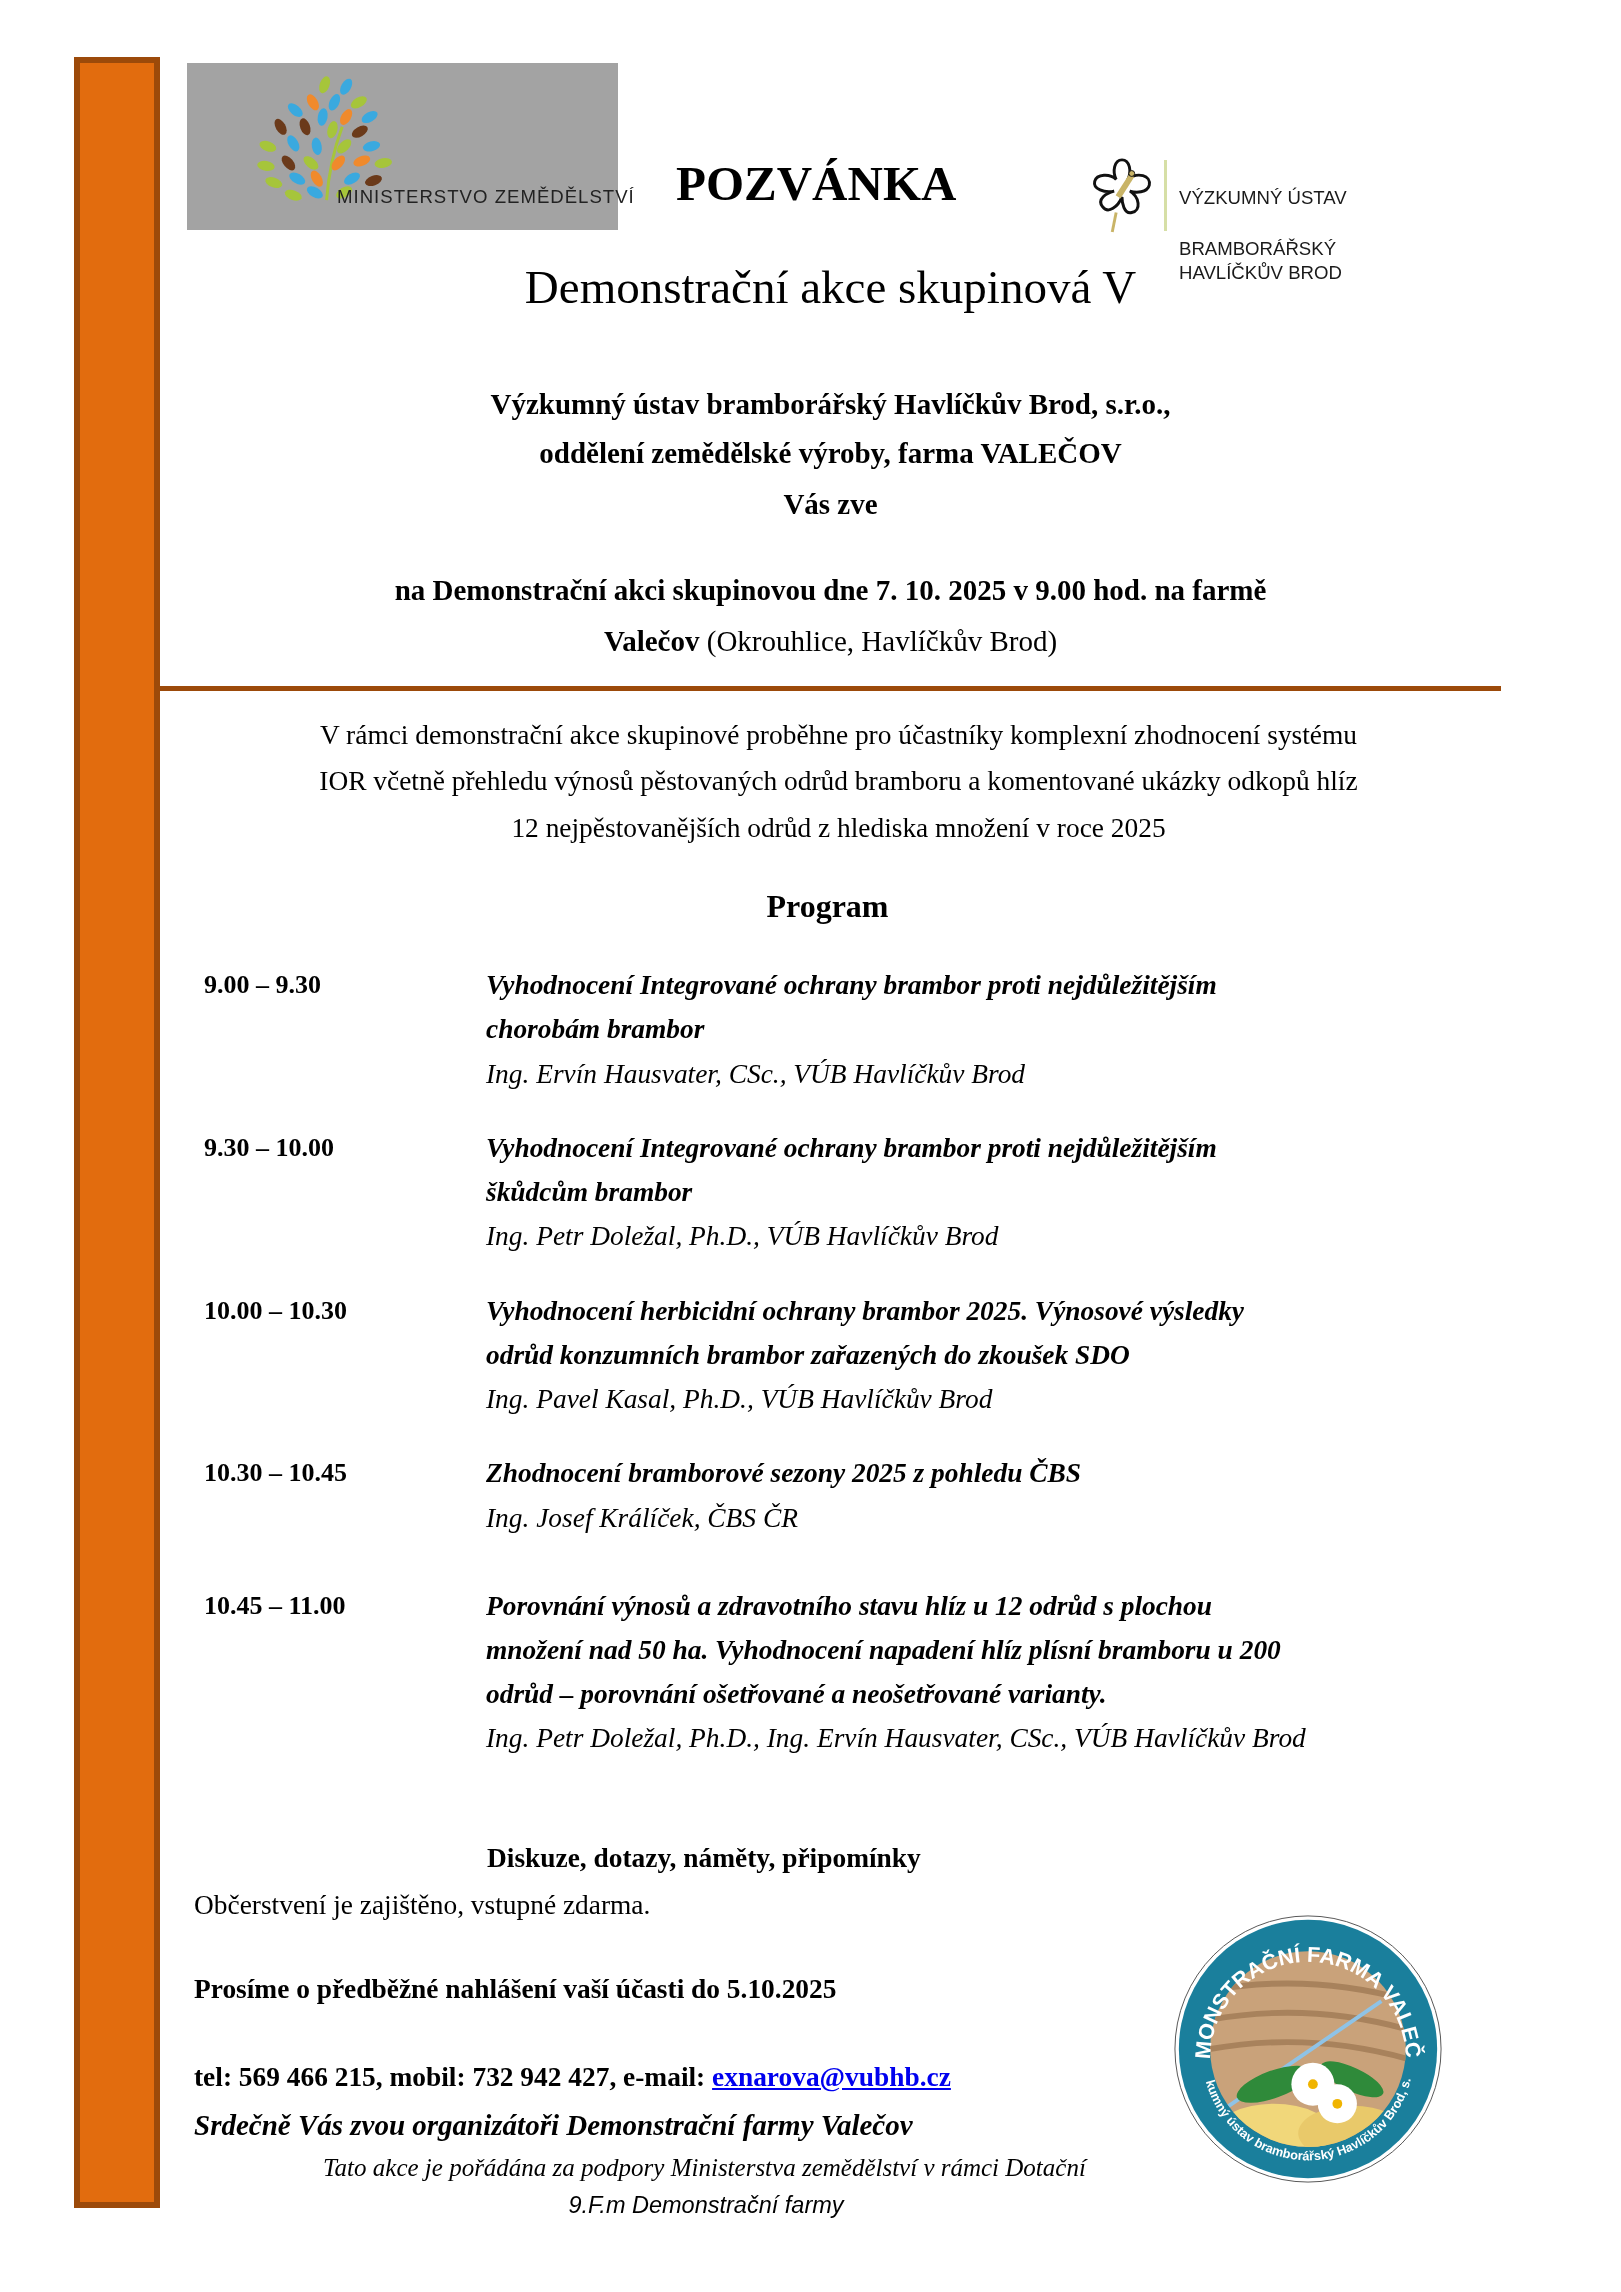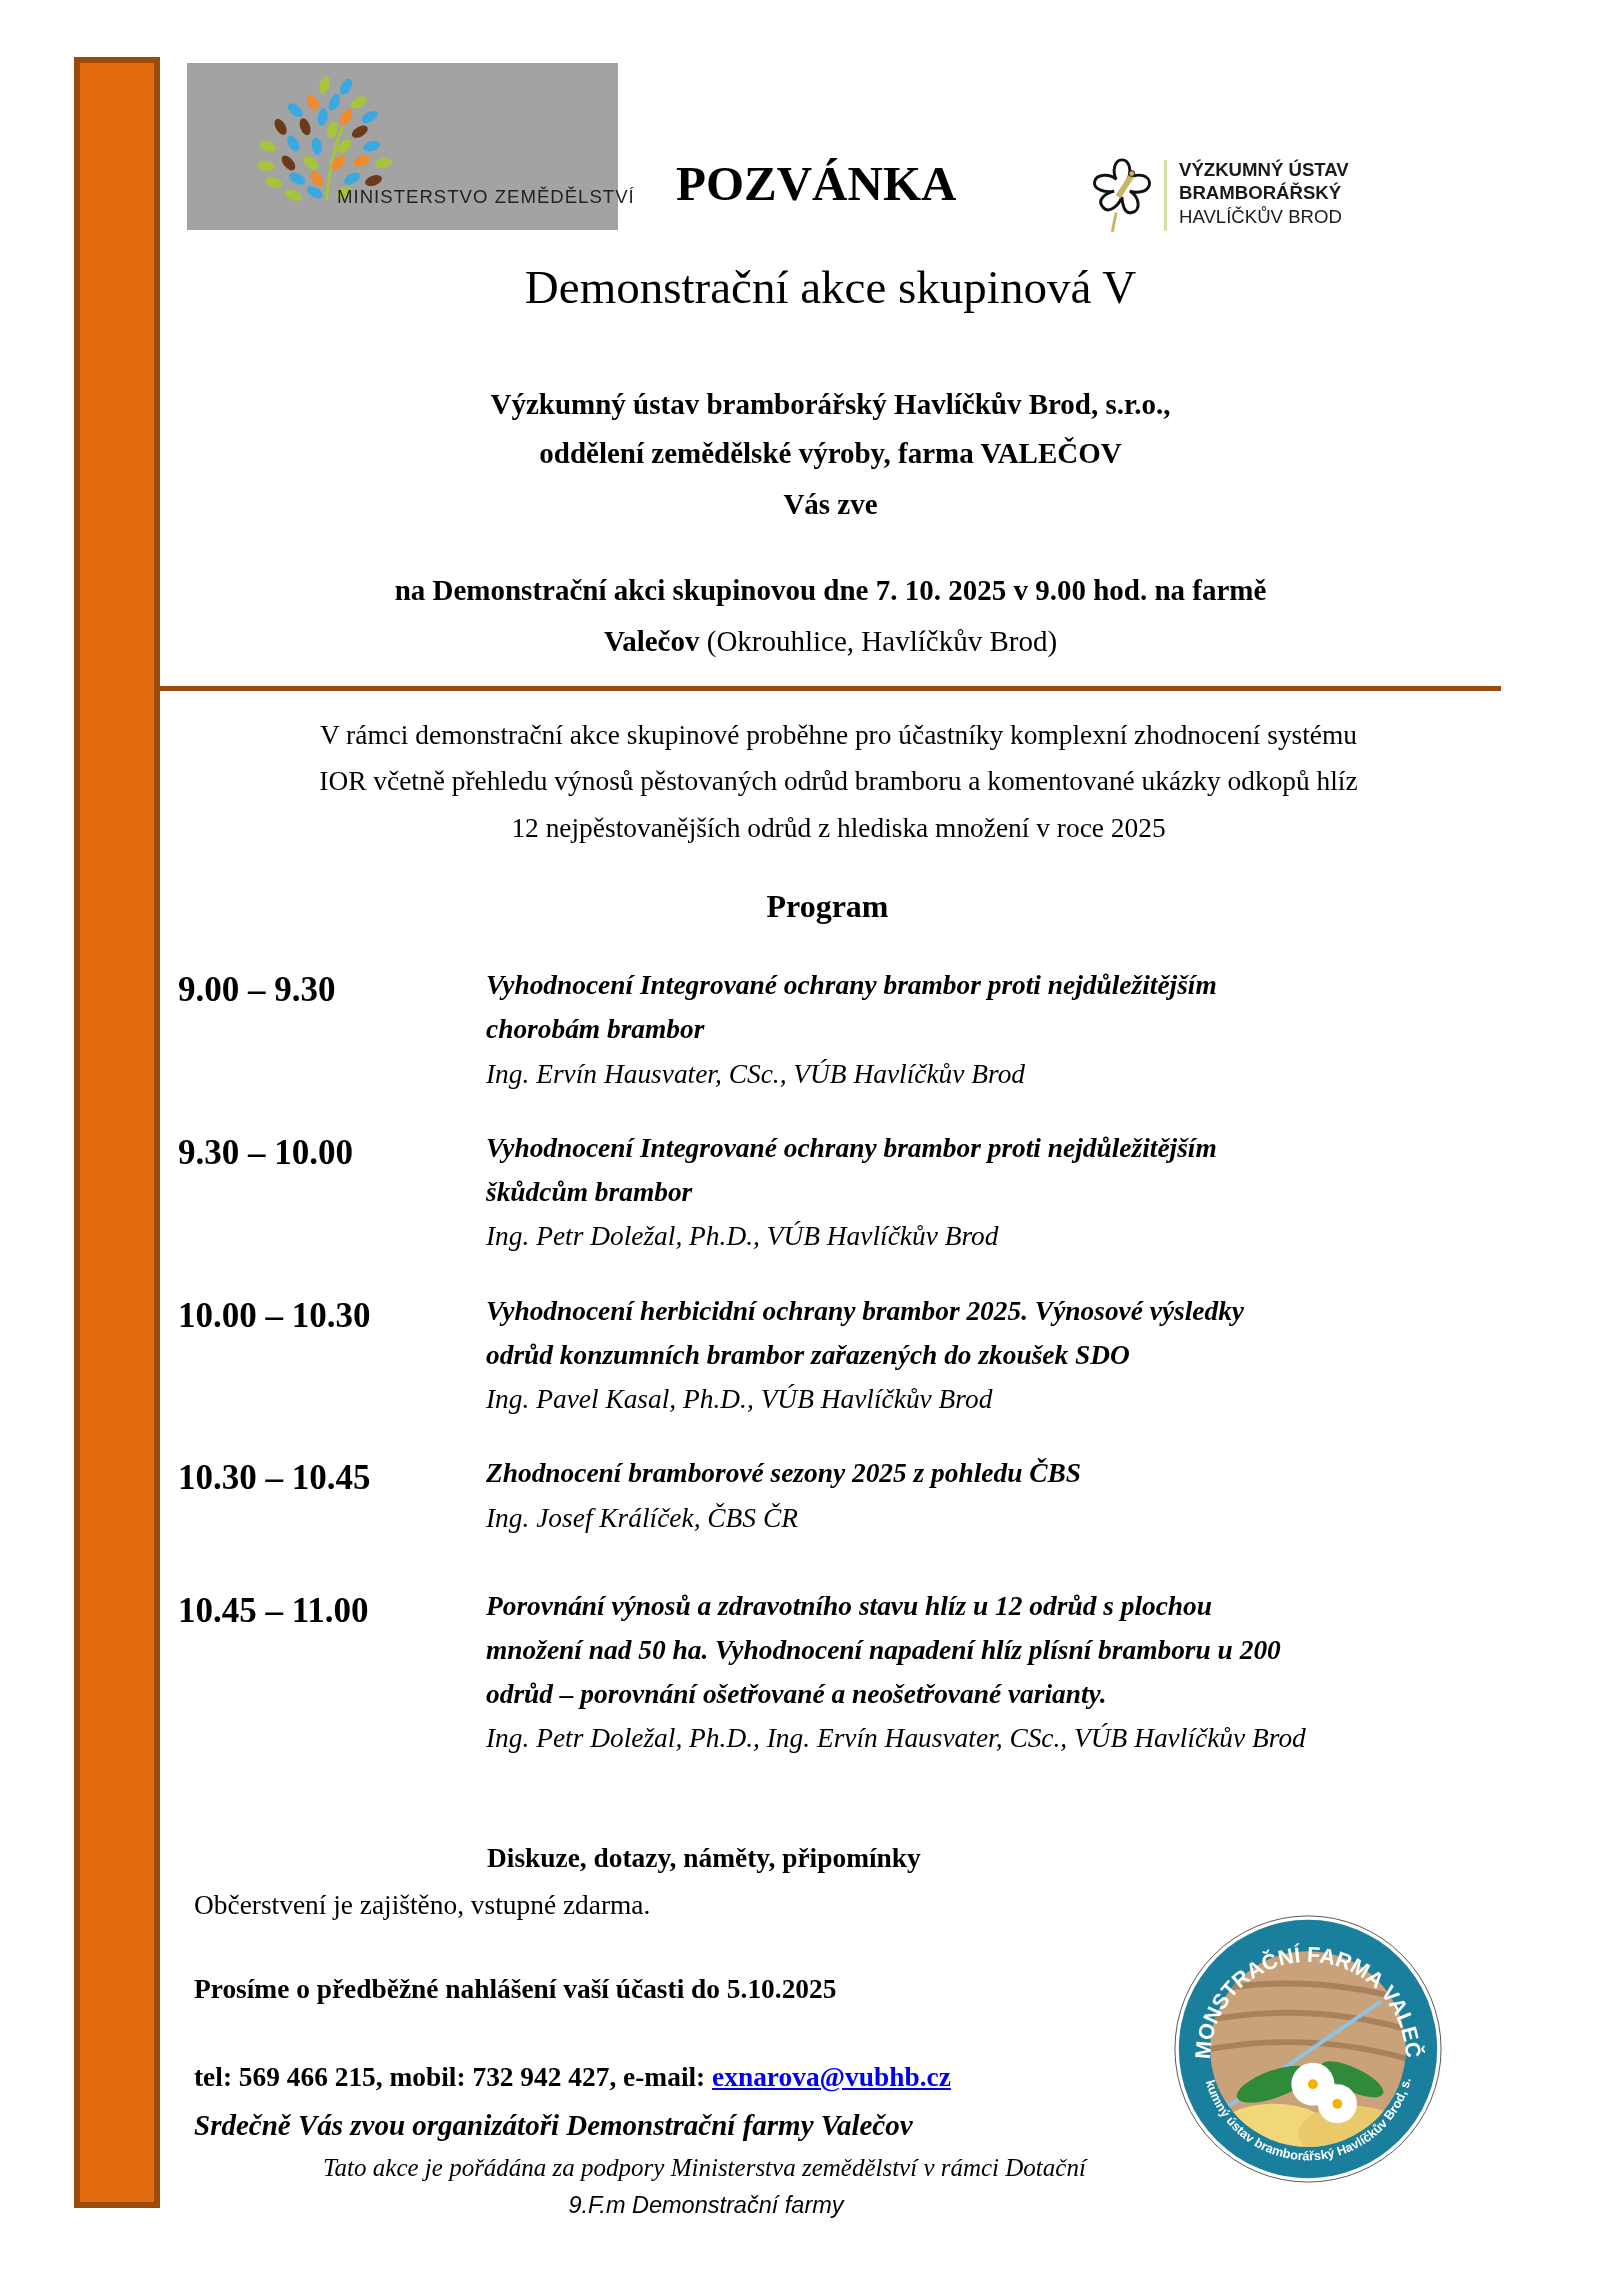--- a/index.html
+++ b/index.html
@@ -15,36 +15,36 @@
   #mze-logo { left: 187px; top: 63px; width: 431px; height: 167px; background: #a3a3a3; }
   #mze-logo svg { position: absolute; left: 69px; top: 9.8px; }
   #mze-text { position: absolute; left: 150px; top: 123px; font-family: "Liberation Sans", sans-serif; font-size: 18.6px; letter-spacing: 1px; color: #222; white-space: nowrap; }
 
   #pozvanka { left: 676px; top: 155px; font-size: 49px; font-weight: bold; letter-spacing: 0px; }
 
   
   #vub-logo { left: 1083px; top: 152px; width: 304px; height: 83px; background: #fff; }
   #vub-sep { position: absolute; left: 81px; top: 7.8px; width: 2.9px; height: 71px; background: #d6dfa6; }
   #vub-lines { position: absolute; left: 96px; top: 5.9px; font-family: "Liberation Sans", sans-serif; font-size: 18.6px; line-height: 23.5px; color: #1a1a1a; white-space: nowrap; }
-  #vub-lines .b { font-weight: bold; }
+  #vub-lines .b { font-weight: normal; margin-top: 28px; }
 
   .center { text-align: center; }
   #main-title { left: 160px; width: 1341px; top: 260px; font-size: 47px; font-weight: normal; }
   #org-line1 { left: 160px; width: 1341px; top: 388px; font-size: 29px; font-weight: bold; }
   #org-line2 { left: 160px; width: 1341px; top: 437px; font-size: 29px; font-weight: bold; }
   #org-line3 { left: 160px; width: 1341px; top: 488px; font-size: 29px; font-weight: bold; }
   #invite-line1 { left: 160px; width: 1341px; top: 574px; font-size: 29px; font-weight: bold; }
   #invite-line2 { left: 160px; width: 1341px; top: 625px; font-size: 29px; }
   #invite-line2 b { font-weight: bold; }
 
   .intro { left: 160px; width: 1341px; font-size: 27.4px; margin-left: 8px; }
   #intro1 { top: 720px; } #intro2 { top: 766px; } #intro3 { top: 813px; }
   #program-heading { left: 157px; width: 1341px; top: 888px; font-size: 32px; font-weight: bold; }
 
-  .time { left: 178px; font-size: 35px; font-weight: bold; white-space: nowrap; }
+  .time { left: 204px; font-size: 26px; font-weight: bold; white-space: nowrap; }
   .topic { left: 486px; font-size: 27.4px; font-weight: bold; white-space: nowrap; font-style: italic; }
   .speaker { left: 486px; font-size: 27.4px; font-style: italic; white-space: nowrap; }
 
   #discussion { left: 487px; top: 1843px; font-size: 27.4px; font-weight: bold; }
   #refreshment { left: 194px; top: 1890px; font-size: 27.4px; }
   #registration { left: 194px; top: 1974px; font-size: 27.4px; font-weight: bold; }
   #contacts { left: 194px; top: 2018px; font-size: 27.4px; font-weight: bold; white-space: nowrap; margin-top: 44px; }
   #contacts a { color: #0000ee; text-decoration: underline; }
   #closing { left: 194px; top: 2109px; font-size: 29px; font-weight: bold; font-style: italic; white-space: nowrap; }
   #support1 { left: 323px; top: 2154px; font-family: Liberation Serif, serif; font-size: 25px; font-style: italic; white-space: nowrap; }

